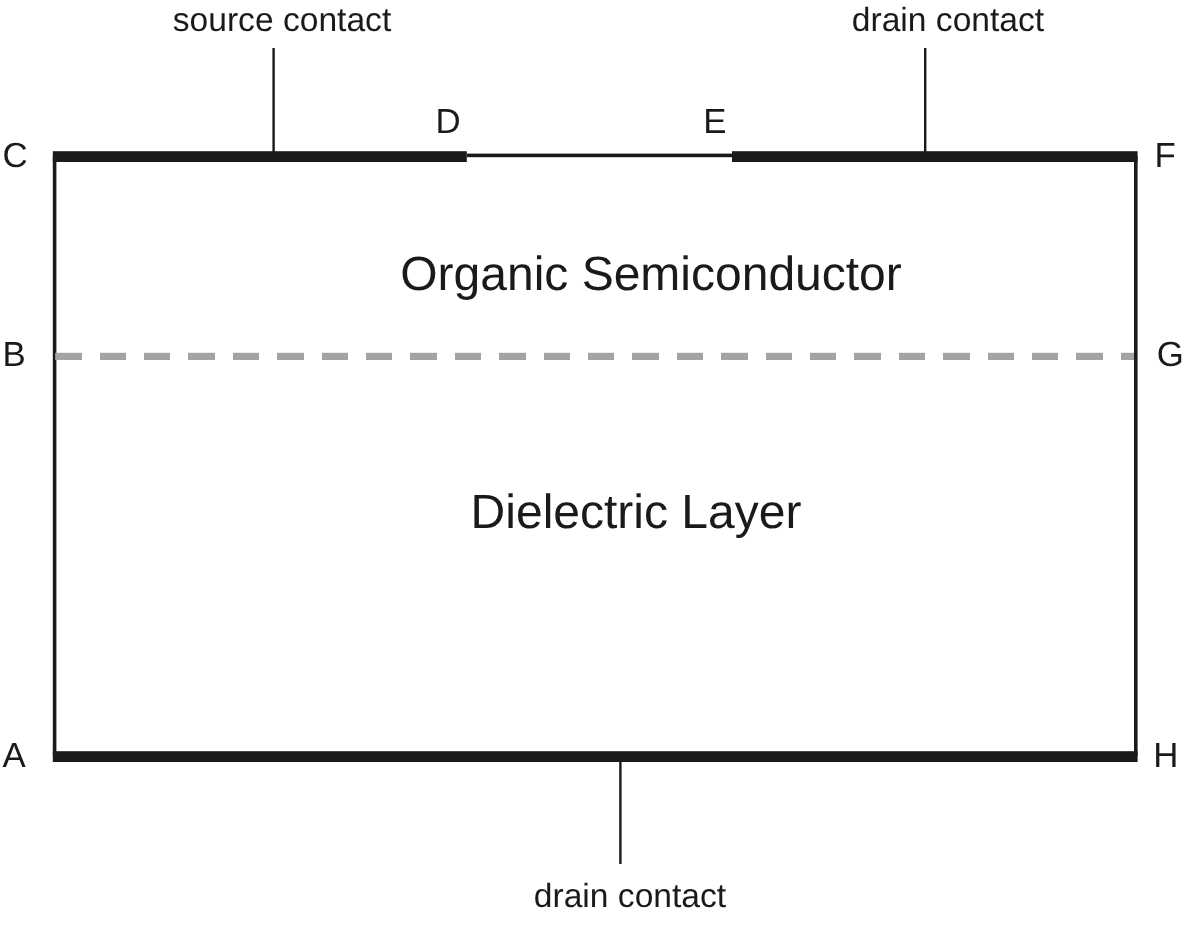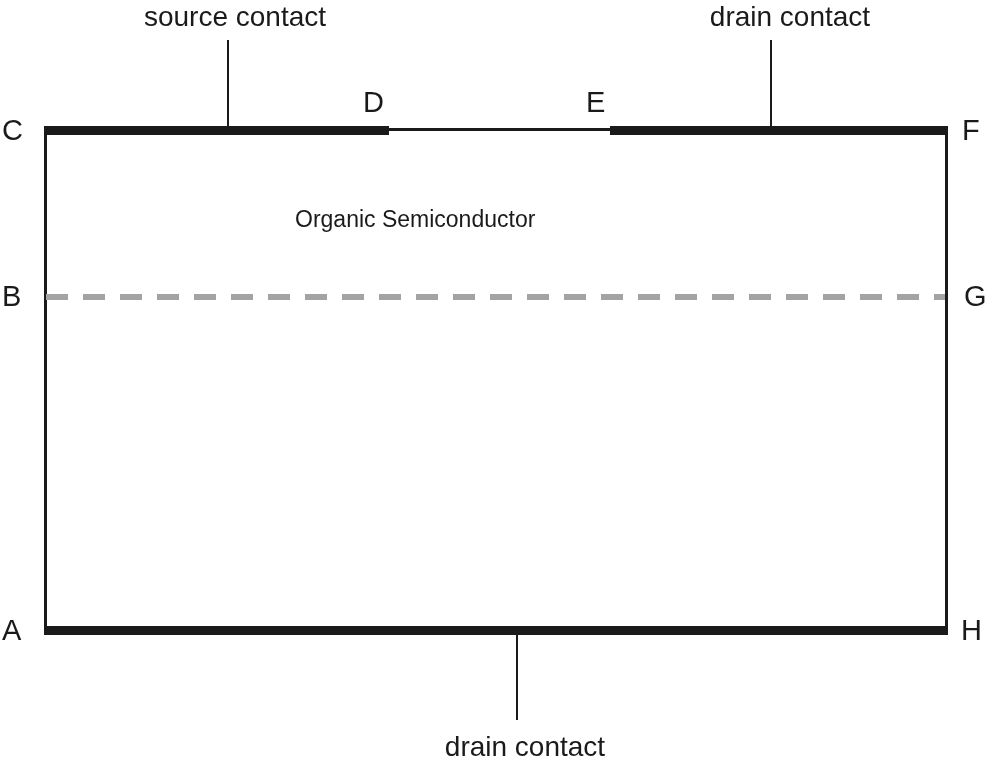--- a/index.html
+++ b/index.html
@@ -22,23 +22,23 @@
     line-height: 1.1;
     text-align: center;
     white-space: nowrap;
   }
   .pt {
     font-size: 29px;
     line-height: 1.0;
     white-space: nowrap;
   }
   .region {
-    font-size: 23px;
+    font-size: 40px;
     line-height: 1.1;
-    text-align: left;
+    text-align: center;
     white-space: nowrap;
   }
   .leader {
     width: 2px;
     background: #1a1a1a;
   }
   .edge-thick {
     background: #1a1a1a;
     height: 9px;
   }
@@ -81,20 +81,21 @@
   <div class="abs edge-thin-h" style="left:389px; top:128px; width:221px;"></div>
 
   <div class="abs edge-thick" style="left:610px; top:126px; width:338px;"></div>
 
   <div class="abs edge-thick" style="left:44px; top:626px; width:904px;"></div>
 
   <div class="abs dashed-line" style="left:46px; top:294px; width:899px;"></div>
 
   <div class="abs region" style="left:295px; top:207px; width:495px;">Organic Semiconductor</div>
 
+  <div class="abs region" style="left:330px; top:405px; width:400px;">Dielectric Layer</div>
 
   <div class="abs pt" style="left:2px; top:116px;">C</div>
 
   <div class="abs pt" style="left:363px; top:88px;">D</div>
 
   <div class="abs pt" style="left:586px; top:88px;">E</div>
 
   <div class="abs pt" style="left:962px; top:116px;">F</div>
 
   <div class="abs pt" style="left:2px; top:282px;">B</div>

